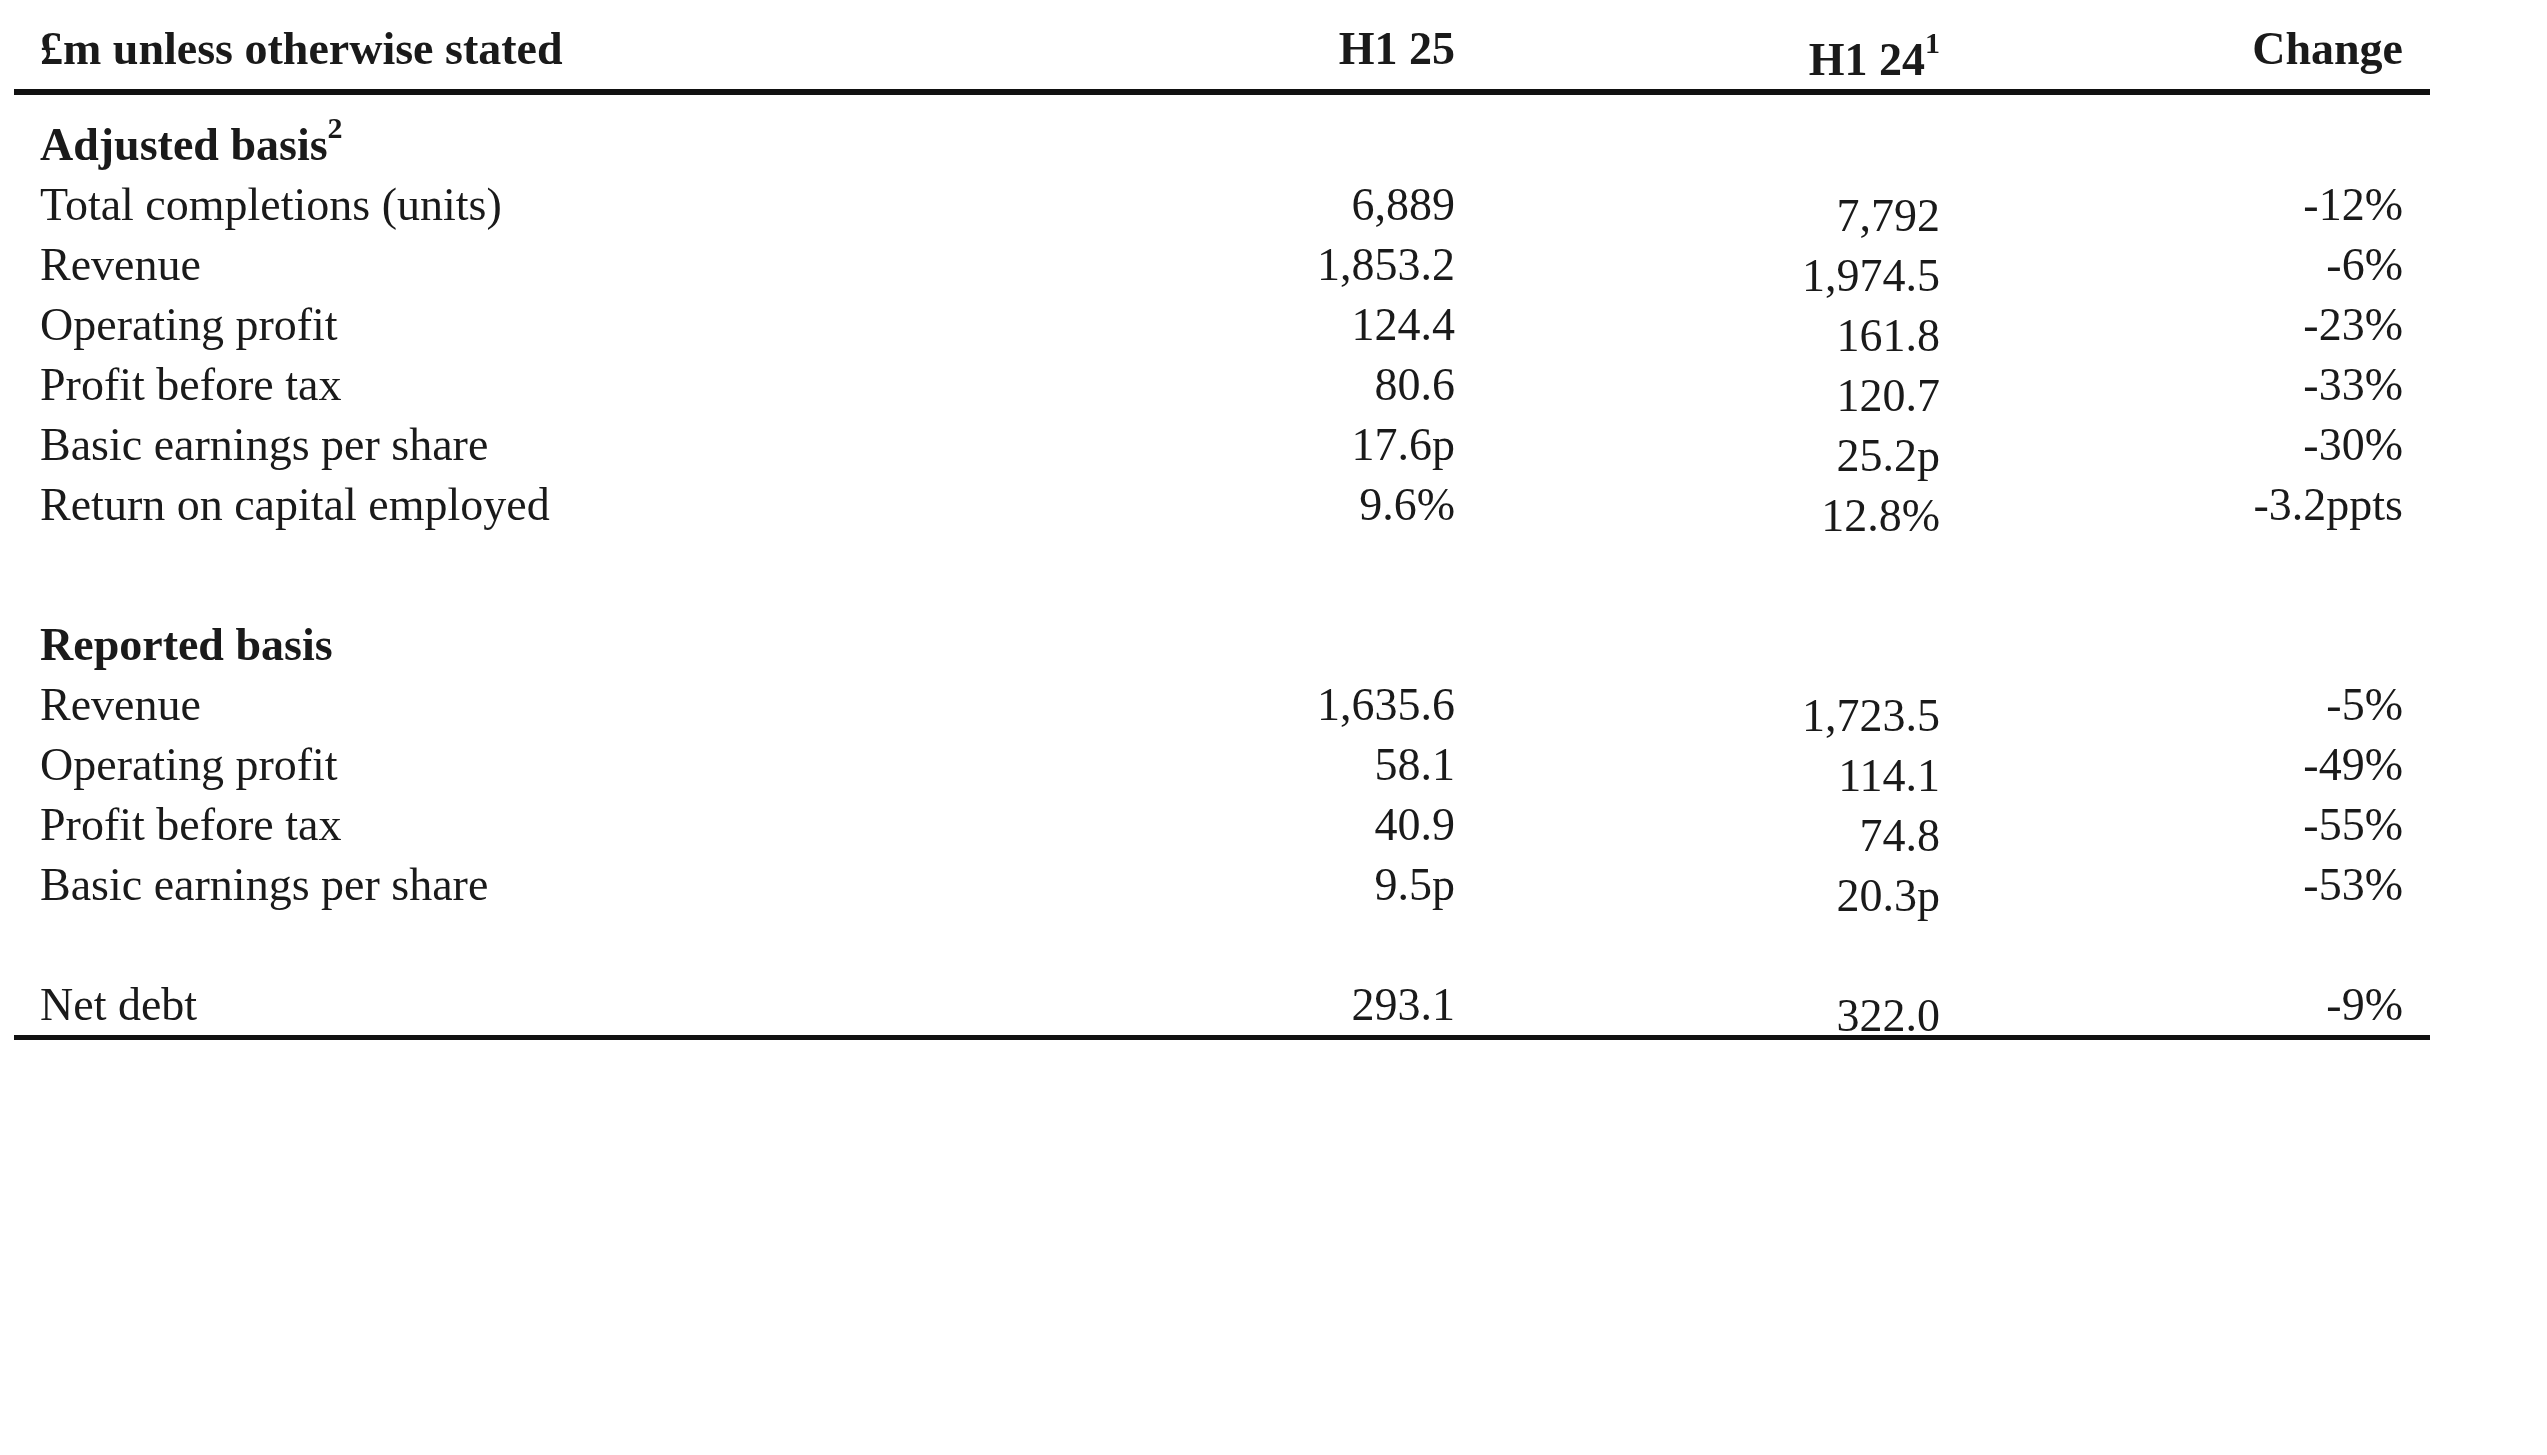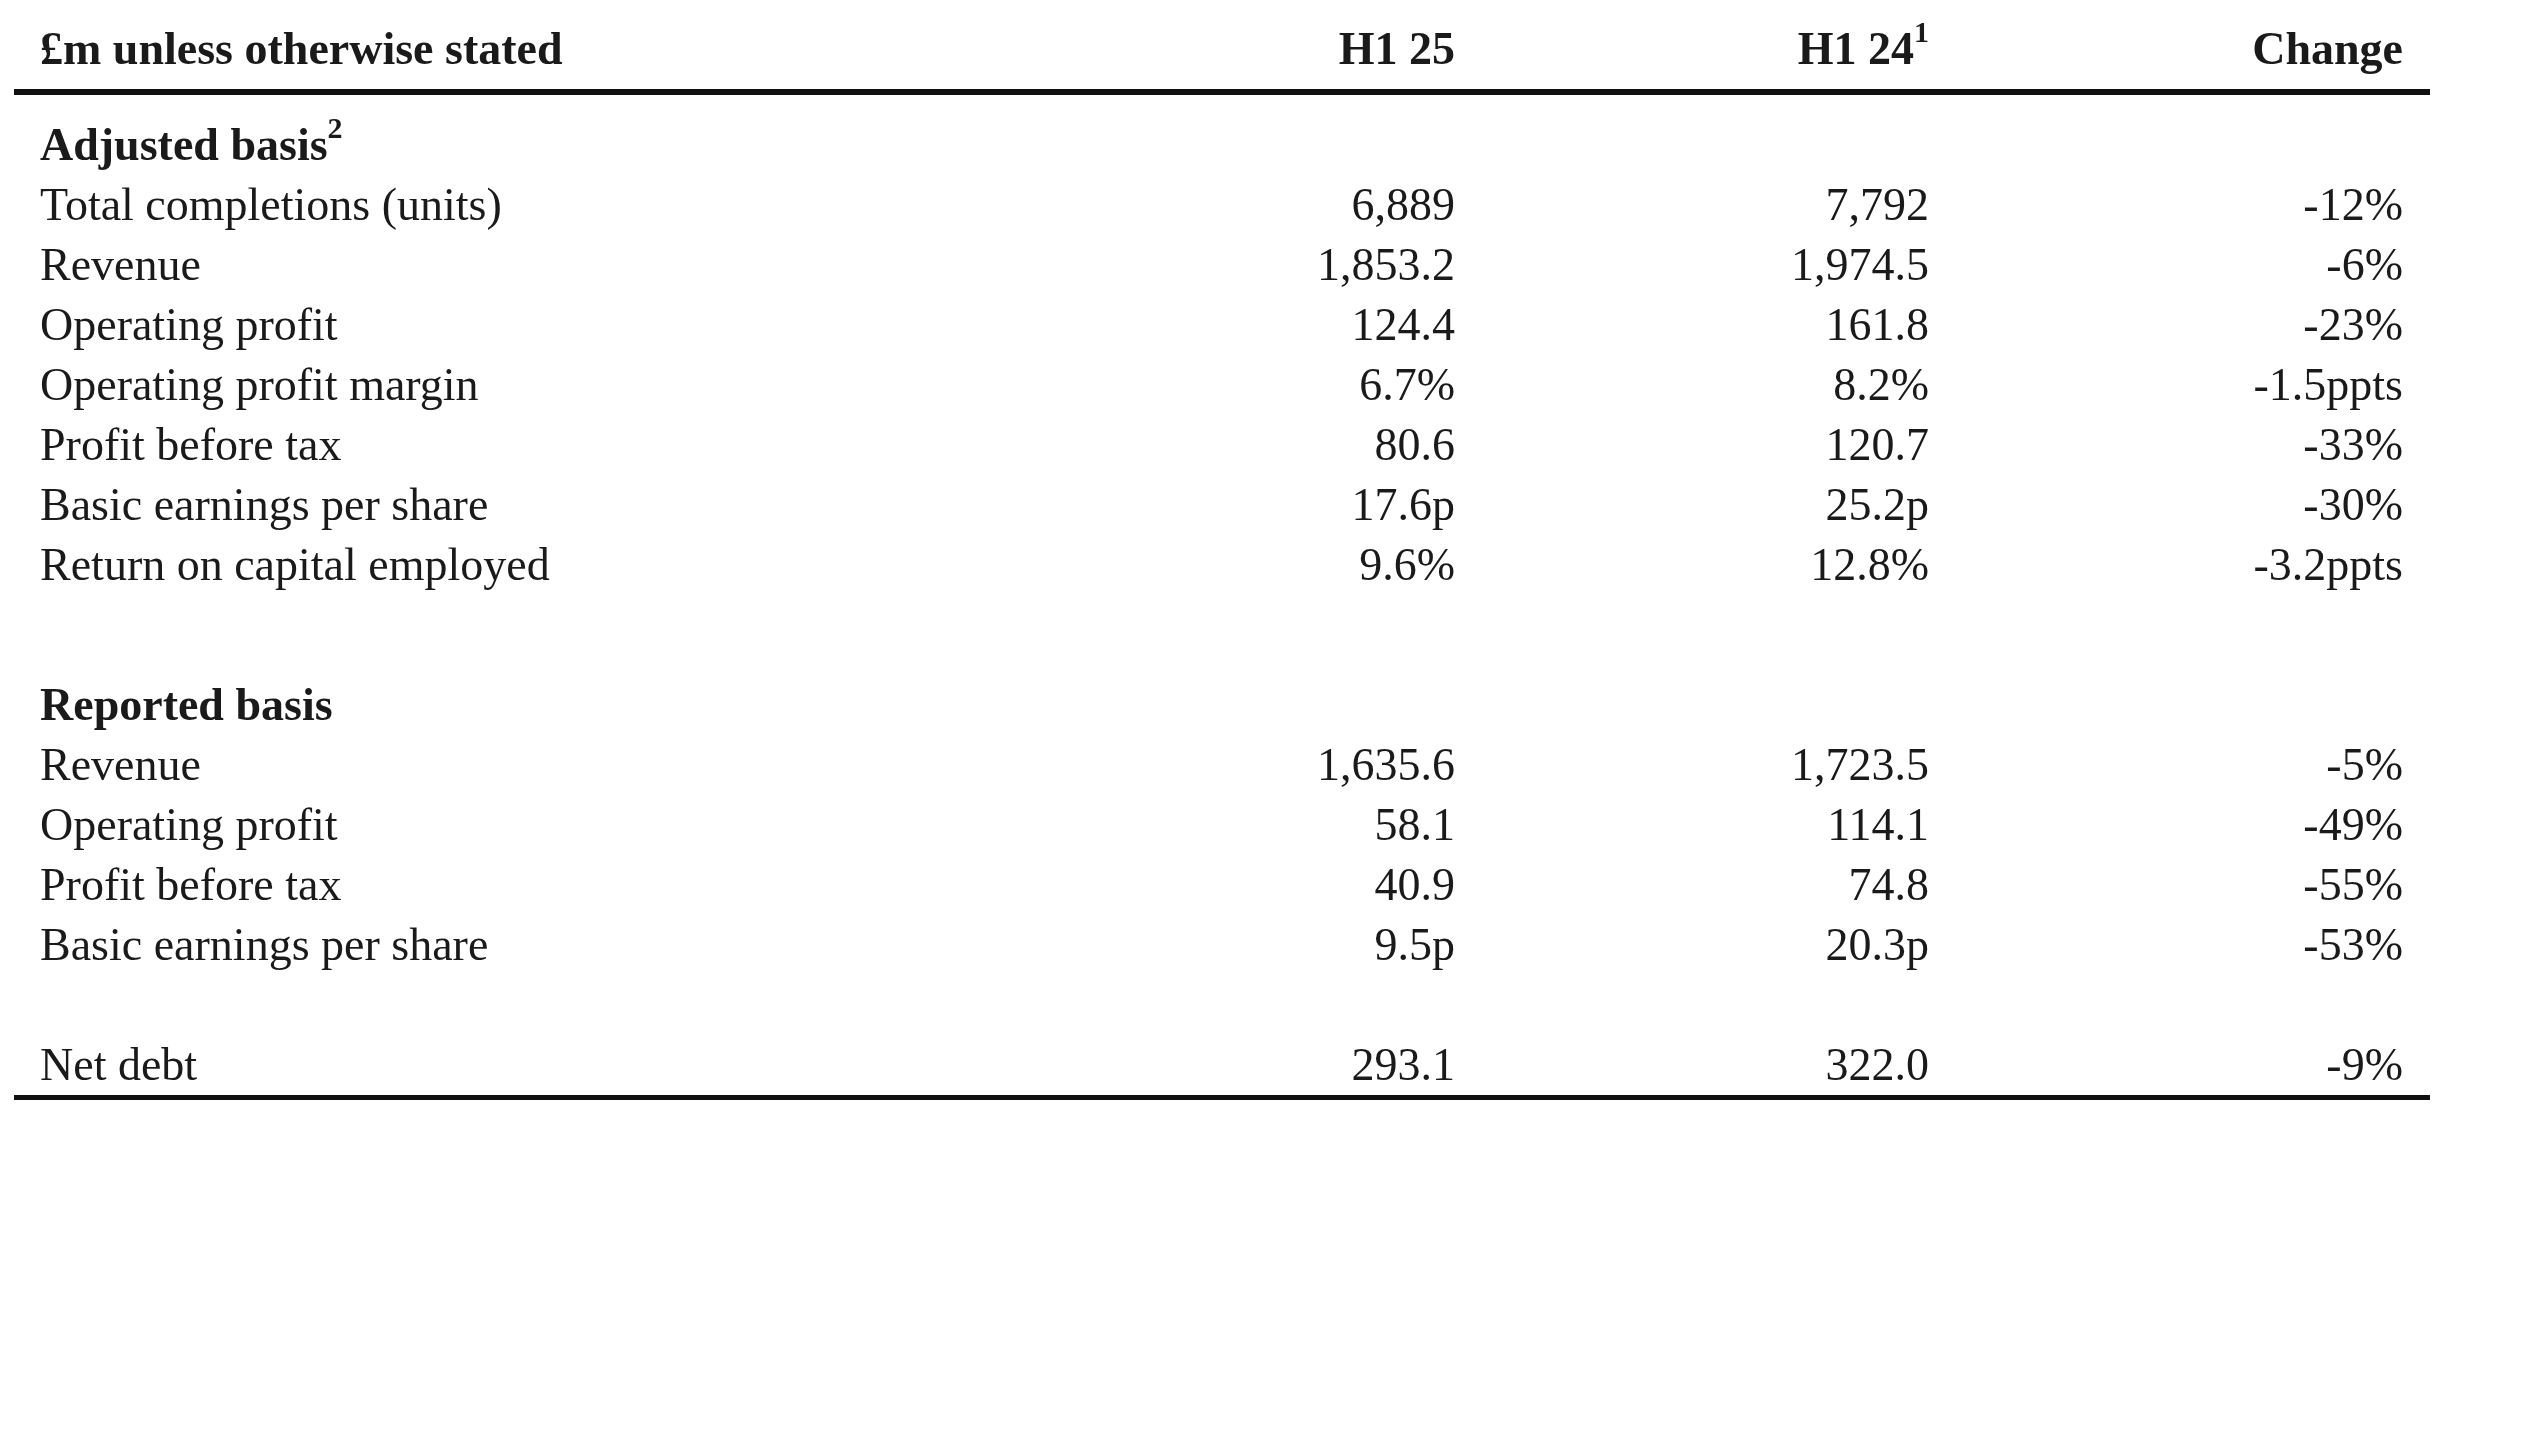--- a/index.html
+++ b/index.html
@@ -5,21 +5,21 @@
   html, body { margin: 0; padding: 0; background: #ffffff; }
   body {
     width: 2547px; height: 1456px; overflow: hidden; position: relative;
     font-family: "Liberation Serif", "DejaVu Serif", serif; color: #1a1a1a;
   }
   .table { position: absolute; left: 14px; top: 0; width: 2416px; }
   .row { position: relative; height: 60px; font-size: 46px; line-height: 60px; }
   .row .label { position: absolute; left: 26px; white-space: nowrap; }
   .row .c1, .row .c2, .row .c3 { position: absolute; white-space: nowrap; text-align: center; }
   .row .c1 { right: 975px; }
-  .row .c2 { right: 501px; }
+  .row .c2 { right: 490px; margin-top: 11px; }
   .row .c3 { right: 27px; }
   .hdr { height: 89px; line-height: 98px; font-weight: bold; }
   .hdr-rule { height: 6px; background: #111; margin-top: 0; }
   .section { font-weight: bold; margin-top: 20px; }
   sup { font-size: 30px; line-height: 0; vertical-align: 22px; }
   .gap { height: 60px; }
   .bottom-rule { height: 5px; background: #111; }
   .notes { position: absolute; left: 40px; top: 1070px; width: 2488px; font-size: 56px; line-height: 66px; }
   .note { margin: 0 0 12px 0; }
   .note .mark { font-size: 66px; vertical-align: 12px; line-height: 0; }
@@ -50,26 +50,20 @@
         <span class="label">Revenue</span>
         <span class="c1">1,853.2</span>
         <span class="c2">1,974.5</span>
         <span class="c3">-6%</span>
       </div>
       <div class="row">
         <span class="label">Operating profit</span>
         <span class="c1">124.4</span>
         <span class="c2">161.8</span>
         <span class="c3">-23%</span>
-      </div>
-      <div class="row">
-        <span class="label">Operating profit margin</span>
-        <span class="c1">6.7%</span>
-        <span class="c2">8.2%</span>
-        <span class="c3">-1.5ppts</span>
       </div>
       <div class="row">
         <span class="label">Profit before tax</span>
         <span class="c1">80.6</span>
         <span class="c2">120.7</span>
         <span class="c3">-33%</span>
       </div>
       <div class="row">
         <span class="label">Basic earnings per share</span>
         <span class="c1">17.6p</span>

